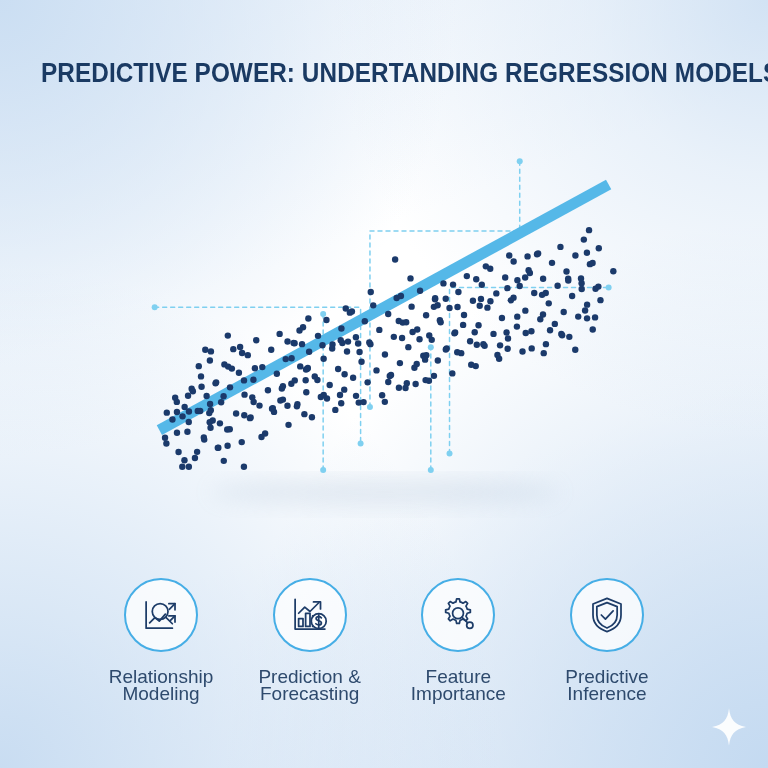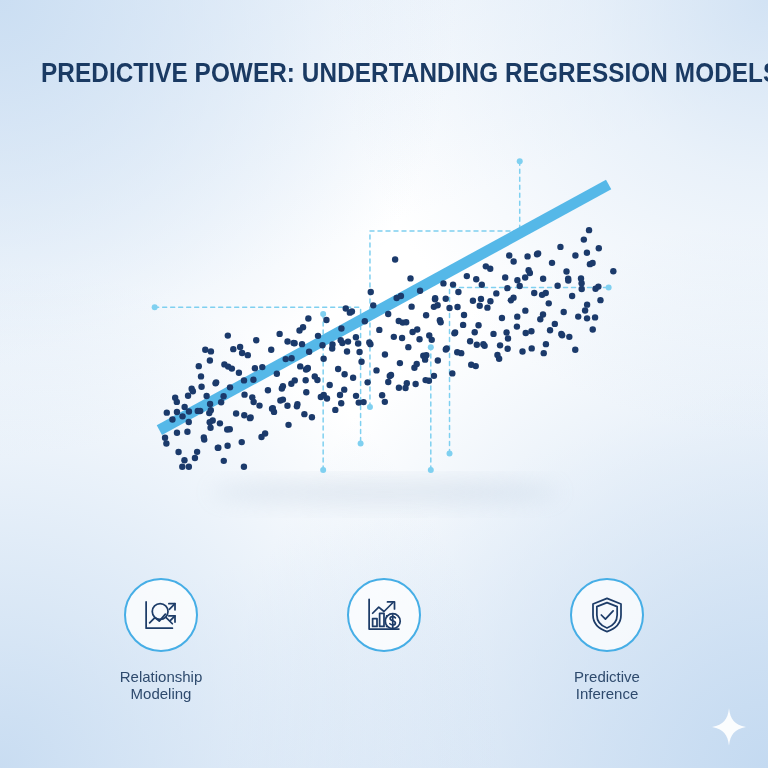--- a/index.html
+++ b/index.html
@@ -80,21 +80,21 @@
     border: 2.4px solid #46aee6;
     background: rgba(255,255,255,0.75);
     display: flex;
     align-items: center;
     justify-content: center;
     box-sizing: border-box;
   }
   .feature-label {
     margin-top: 16px;
     font-family: "Liberation Sans", sans-serif;
-    font-size: 15px;
+    font-size: 19px;
     line-height: 17px;
     color: #2e4a6d;
     text-align: center;
     white-space: pre-line;
   }
 
   
   #sparkle {
     position: absolute;
     right: 22px;
@@ -480,22 +480,36 @@
           <rect x="11" y="28" width="5" height="9"></rect>
           <rect x="19" y="22" width="5" height="15"></rect>
           <rect x="27" y="25" width="5" height="12"></rect>
           <polyline points="11,22 18,15 24,20 34,10"></polyline>
           <polyline points="28,9 36,9 36,17"></polyline>
           <circle cx="34" cy="31" r="8.5" fill="#ffffff"></circle>
           <path d="M37 27.2c-.9-.9-2-1.3-3.2-1.3-1.6 0-2.8.9-2.8 2.2 0 1.4 1.1 2 3 2.5 1.9.5 3 1.1 3 2.5 0 1.3-1.2 2.3-2.9 2.3-1.3 0-2.5-.5-3.4-1.4"></path>
           <line x1="34" y1="23.8" x2="34" y2="38.2"></line>
         </svg>
       </div>
+      <div class="feature-label">Prediction &amp;
+Forecasting</div>
     </div>
 
+    <div class="feature">
+      <div class="icon-circle">
+        <svg width="42" height="42" viewBox="0 0 48 48" fill="none" stroke="#1d3c68" stroke-width="2" stroke-linecap="round" stroke-linejoin="round">
+          <path d="M22.5 5.5h3l.9 3.6a14 14 0 0 1 3.3 1.4l3.2-1.9 2.1 2.1-1.9 3.2a14 14 0 0 1 1.4 3.3l3.6.9v3l-3.6.9a14 14 0 0 1-1.4 3.3l1.9 3.2-2.1 2.1-3.2-1.9a14 14 0 0 1-3.3 1.4l-.9 3.6h-3l-.9-3.6a14 14 0 0 1-3.3-1.4l-3.2 1.9-2.1-2.1 1.9-3.2a14 14 0 0 1-1.4-3.3l-3.6-.9v-3l3.6-.9a14 14 0 0 1 1.4-3.3l-1.9-3.2 2.1-2.1 3.2 1.9a14 14 0 0 1 3.3-1.4z"></path>
+          <circle cx="24" cy="22" r="6.2"></circle>
+          <line x1="28.6" x2="34.5" y1="26.6" y2="32.5"></line>
+          <circle cx="37.5" cy="35.6" r="3.6"></circle>
+        </svg>
+      </div>
+      <div class="feature-label">Feature
+Importance</div>
+    </div>
 
     <div class="feature">
       <div class="icon-circle">
         <svg width="42" height="42" viewBox="0 0 48 48" fill="none" stroke="#1d3c68" stroke-width="2" stroke-linecap="round" stroke-linejoin="round">
           <path d="M24 5 L40 11.5 v12.5 c0 9.2-6.6 15.8-16 19.0 -9.4-3.2-16-9.8-16-19.0 V11.5 Z"></path>
           <path d="M24 9.8 L35.6 14.4 v9.5 c0 7.2-5.0 12.4-11.6 15.0 -6.6-2.6-11.6-7.8-11.6-15.0 v-9.5 Z"></path>
           <polyline points="17.5,24 22.2,28.7 31,19.3"></polyline>
         </svg>
       </div>
       <div class="feature-label">Predictive

